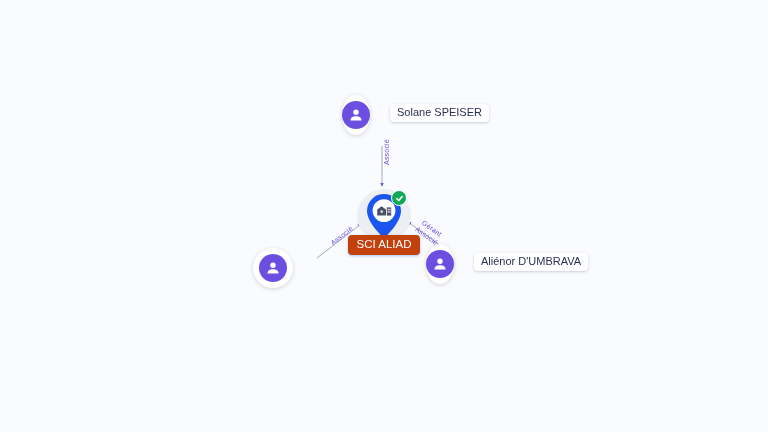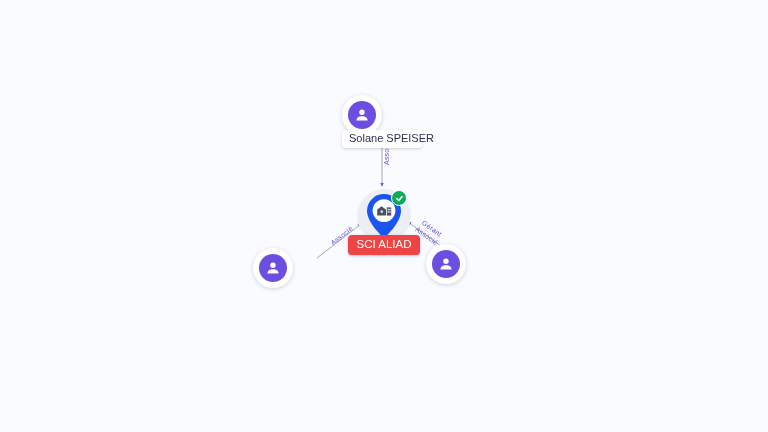--- a/index.html
+++ b/index.html
@@ -26,21 +26,22 @@
     top: 0;
     width: 768px;
     height: 432px;
     pointer-events: none;
   }
 
   
   .person-node {
     position: absolute;
     display: flex;
-    flex-direction: column;
+    align-items: center;
+    gap: 20px;
   }
   .avatar-ring {
     width: 40px;
     height: 40px;
     border-radius: 50%;
     background: #ffffff;
     box-shadow: 0 1px 4px rgba(40,50,90,0.20);
     display: flex;
     align-items: center;
     justify-content: center;
@@ -104,21 +105,21 @@
     background: #0fa958;
     border: 1.5px solid #ffffff;
     display: flex;
     align-items: center;
     justify-content: center;
   }
   .verified-badge svg { display: block; }
 
   .company-label {
     margin-top: -8px;
-    background: #ef4444;
+    background: #c2410c;
     border-radius: 4px;
     box-shadow: 0 1px 3px rgba(26,85,240,0.35);
     padding: 3px 9px 4px 9px;
     font-size: 11.5px;
     line-height: 13px;
     color: #ffffff;
     white-space: nowrap;
     position: relative;
     z-index: 6;
   }
@@ -188,20 +189,21 @@
 
   <div class="person-node" style="left:426px; top:244px; width:94px;">
     <div class="avatar-ring">
       <div class="avatar-disc">
         <svg width="18" height="18" viewBox="0 0 24 24" fill="#ffffff">
           <circle cx="12" cy="8.4" r="3.6"></circle>
           <path d="M4.6,19.4 C4.6,15.6 8,13.8 12,13.8 C16,13.8 19.4,15.6 19.4,19.4 Z"></path>
         </svg>
       </div>
     </div>
+    <div class="node-label">Aliénor D'UMBRAVA</div>
   </div>
 
   <div class="company-node" style="left:348px; top:189px; width:72px;">
     <div class="pin-halo">
       <div class="pin-wrap">
         <svg width="44" height="50" viewBox="0 0 44 50">
 
           <path d="M22,4 C12.6,4 5,11.5 5,20.8 C5,31.6 17.6,44.2 21,47.2
                    C21.6,47.7 22.4,47.7 23,47.2 C26.4,44.2 39,31.6 39,20.8
                    C39,11.5 31.4,4 22,4 Z" fill="#1a55f0"></path>

